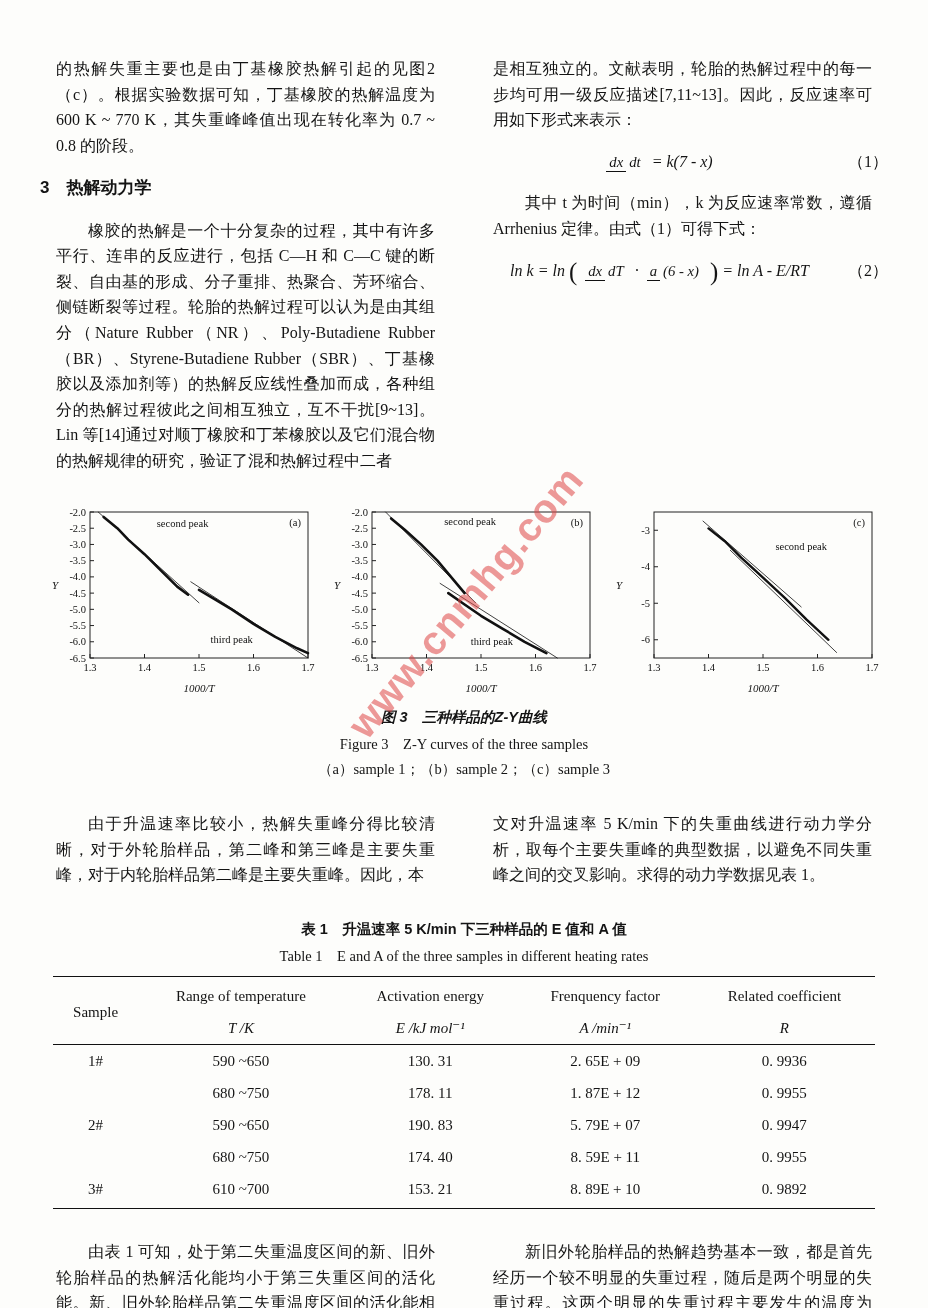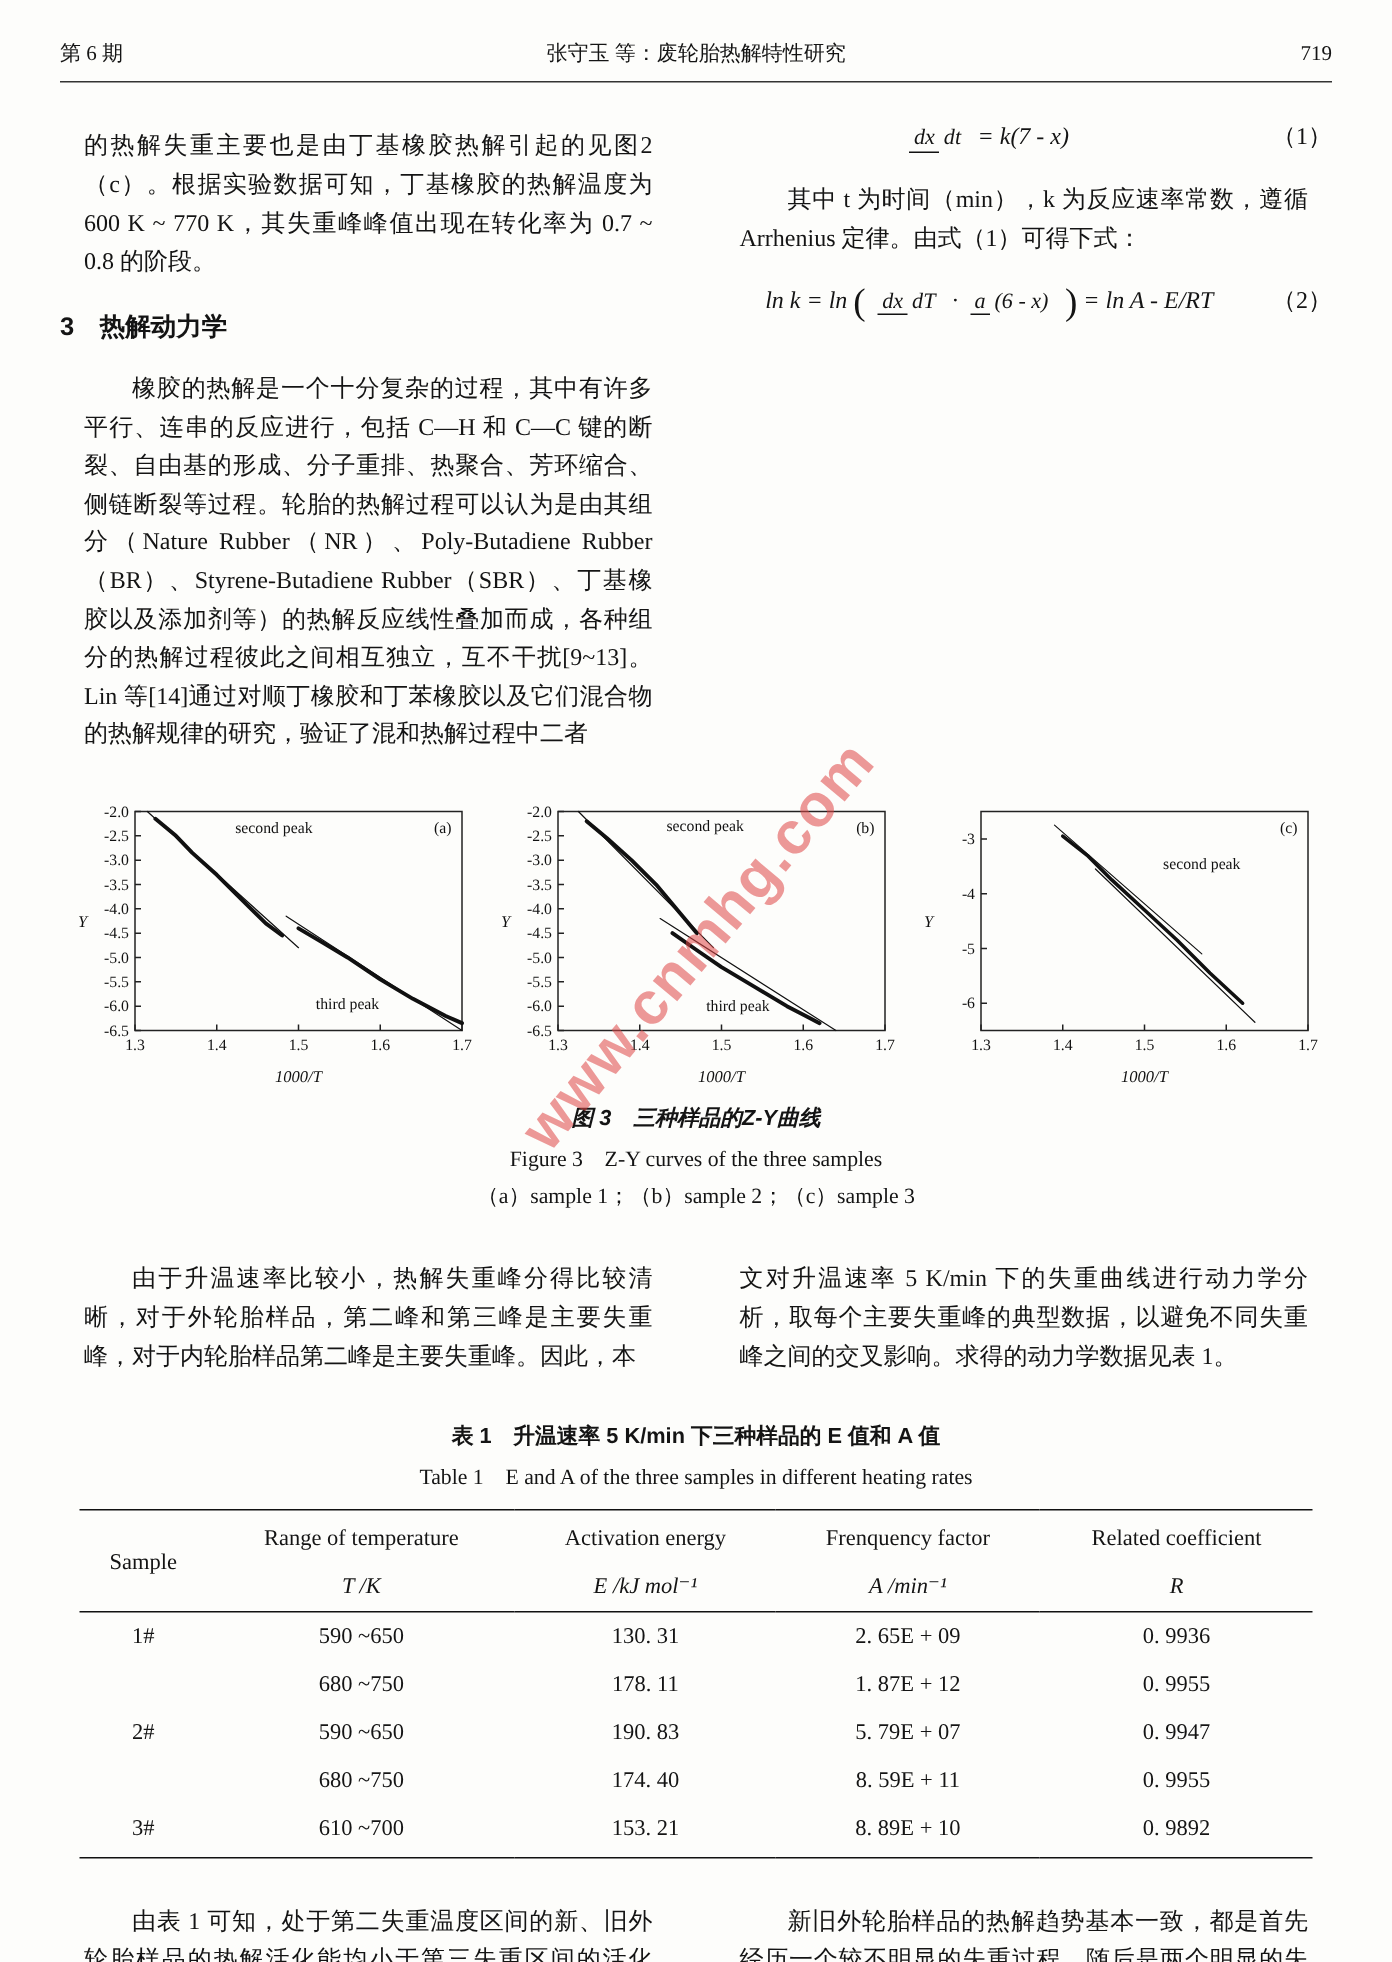--- a/index.html
+++ b/index.html
@@ -50,33 +50,29 @@
   .results thead tr:first-child th{border-top:1.6px solid #111;padding-top:7px;}
   .results thead tr.units th{border-bottom:1.2px solid #111;font-style:italic;}
   .results thead th.sample-h{border-bottom:1.2px solid #111;}
   .results tbody tr:last-child td{border-bottom:1.6px solid #111;padding-bottom:7px;}
 </style>
 </head>
 <body>
 
 <div class="page">
 
-  <div class="hdr">
-    <span class="issue">第 6 期</span>
-    <span class="rtitle">张守玉 等：废轮胎热解特性研究</span>
-    <span class="pageno">719</span>
-  </div>
 
   <div class="cols">
     <div class="col">
       <p>的热解失重主要也是由丁基橡胶热解引起的见图2（c）。根据实验数据可知，丁基橡胶的热解温度为 600 K ~ 770 K，其失重峰峰值出现在转化率为 0.7 ~ 0.8 的阶段。</p>
       <div class="sec-heading">3　热解动力学</div>
       <p class="indent">橡胶的热解是一个十分复杂的过程，其中有许多平行、连串的反应进行，包括 C—H 和 C—C 键的断裂、自由基的形成、分子重排、热聚合、芳环缩合、侧链断裂等过程。轮胎的热解过程可以认为是由其组分（Nature Rubber（NR）、Poly-Butadiene Rubber（BR）、Styrene-Butadiene Rubber（SBR）、丁基橡胶以及添加剂等）的热解反应线性叠加而成，各种组分的热解过程彼此之间相互独立，互不干扰[9~13]。Lin 等[14]通过对顺丁橡胶和丁苯橡胶以及它们混合物的热解规律的研究，验证了混和热解过程中二者</p>
     </div>
     <div class="col">
+      <p>是相互独立的。文献表明，轮胎的热解过程中的每一步均可用一级反应描述[7,11~13]。因此，反应速率可用如下形式来表示：</p>
 
       <div class="eq-row">
         <span class="eq-body">
           <span class="frac">
             <span class="fn">dx</span>
             <span class="fd">dt</span>
           </span>
           <span>= k(7 - x)</span>
         </span>
         <span class="eq-num">（1）</span>

